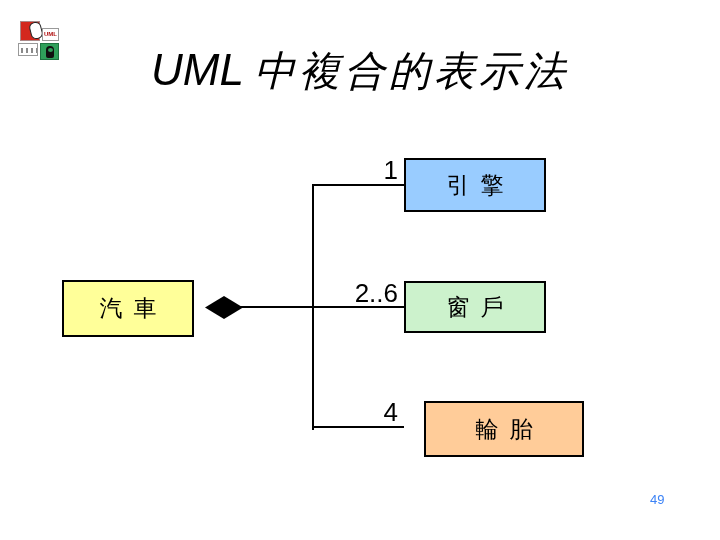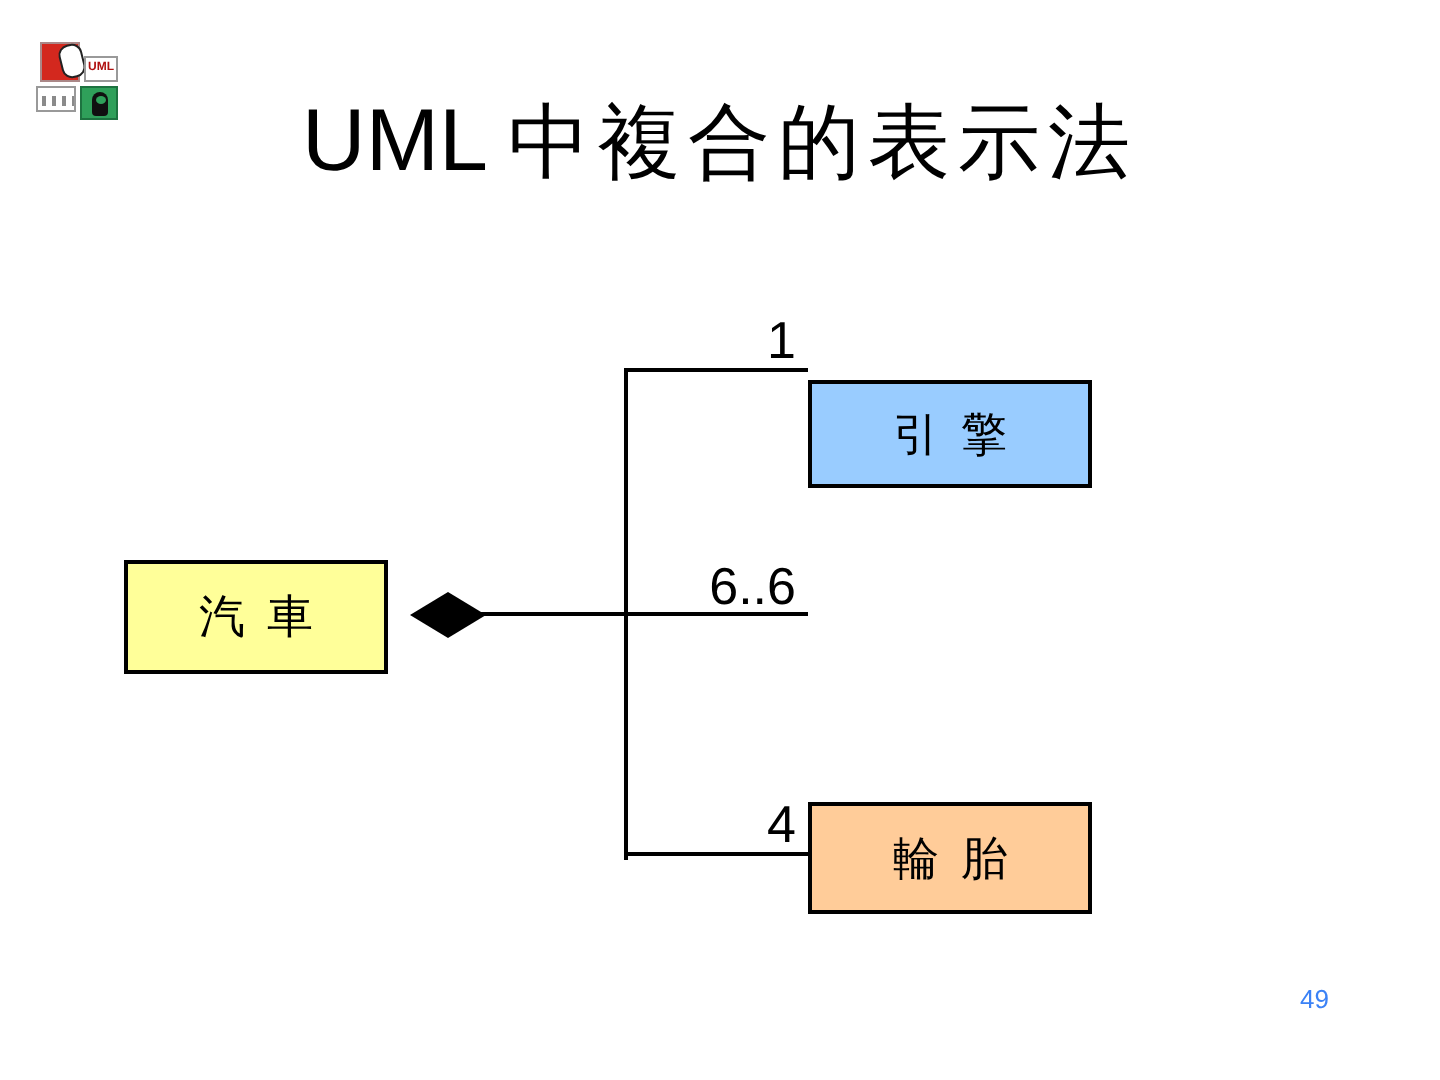--- a/index.html
+++ b/index.html
@@ -22,32 +22,32 @@
               background-image:repeating-linear-gradient(90deg,#8a8a8a 0 2px,#ffffff 2px 5px);
               background-size:16px 5px; background-position:2px 4px; background-repeat:no-repeat; }
   .logo-green { left:23px; top:24px; width:19px; height:17px; background:#2fa05a; border:1px solid #1d7340; }
   .logo-figure { position:absolute; left:5px; top:2px; width:8px; height:12px; background:#101010;
                  border-radius:4px 4px 2px 2px; }
   .logo-figure::after { content:""; position:absolute; left:1.5px; top:2px; width:5px; height:4px;
                         background:#2fa05a; border-radius:50%; }
 
   
   .title { position:absolute; left:0; right:0; top:44px; text-align:center; color:#000;
-           white-space:nowrap; }
+           white-space:nowrap;font-style:italic; }
   .title-latin { font-family:"Liberation Sans","DejaVu Sans",sans-serif; font-size:44px; }
   .title-zh { font-family:"DejaVu Serif","Liberation Serif",serif; font-size:41px; letter-spacing:4px; margin-left:10px; }
 
   
   .box { position:absolute; border:2px solid #000; display:flex; align-items:center; justify-content:center;
          font-family:"DejaVu Serif","Liberation Serif",serif; font-size:23px; color:#000; }
   .box span { letter-spacing:11px; padding-left:11px; }
   .box-car    { left:62px;  top:280px; width:132px; height:57px; background:#FFFF99; }
-  .box-engine { left:404px; top:158px; width:142px; height:54px; background:#99CCFF;margin-top:32px; }
+  .box-engine { left:404px; top:158px; width:142px; height:54px; background:#99CCFF; }
   .box-window { left:404px; top:281px; width:142px; height:52px; background:#CCF2CC; }
-  .box-tire   { left:404px; top:401px; width:142px; height:56px; background:#FFCC99; }
+  .box-tire   { left:424px; top:401px; width:160px; height:56px; background:#FFCC99; }
 
   
   .line { position:absolute; background:#000; }
   .line-main   { left:240px; top:306px; width:164px; height:2px; }
   .line-v      { left:312px; top:184px; width:2px;  height:246px; }
   .line-top    { left:312px; top:184px; width:92px; height:2px; }
   .line-bottom { left:312px; top:426px; width:92px; height:2px; }
 
   .diamond { position:absolute; left:205px; top:296px; width:38px; height:23px; background:#000;
              clip-path:polygon(0 50%, 50% 0, 100% 50%, 50% 100%); }
@@ -89,23 +89,26 @@
   <div class="line line-bottom"></div>
   <div class="diamond"></div>
 
   <div class="box box-car">
     <span>汽車</span>
   </div>
 
   <div class="box box-engine">
     <span>引擎</span>
   </div>
+  <div class="box box-window">
+    <span>窗戶</span>
+  </div>
   <div class="box box-tire">
     <span>輪胎</span>
   </div>
 
   <div class="mult mult-engine">1</div>
-  <div class="mult mult-window">6..6</div>
+  <div class="mult mult-window">2..6</div>
   <div class="mult mult-tire">4</div>
 
   <div class="page-number">49</div>
 
 </div>
 
 </body></html>

